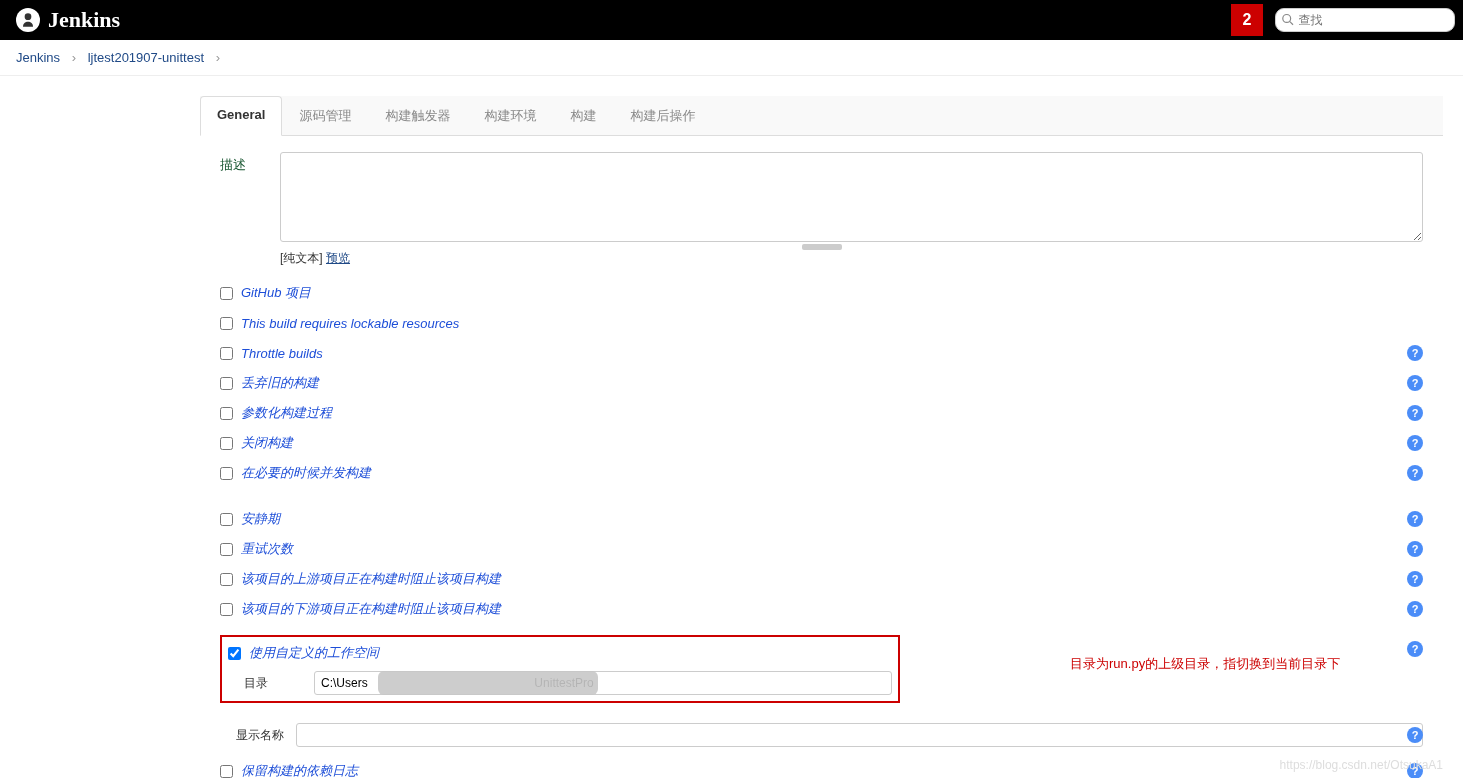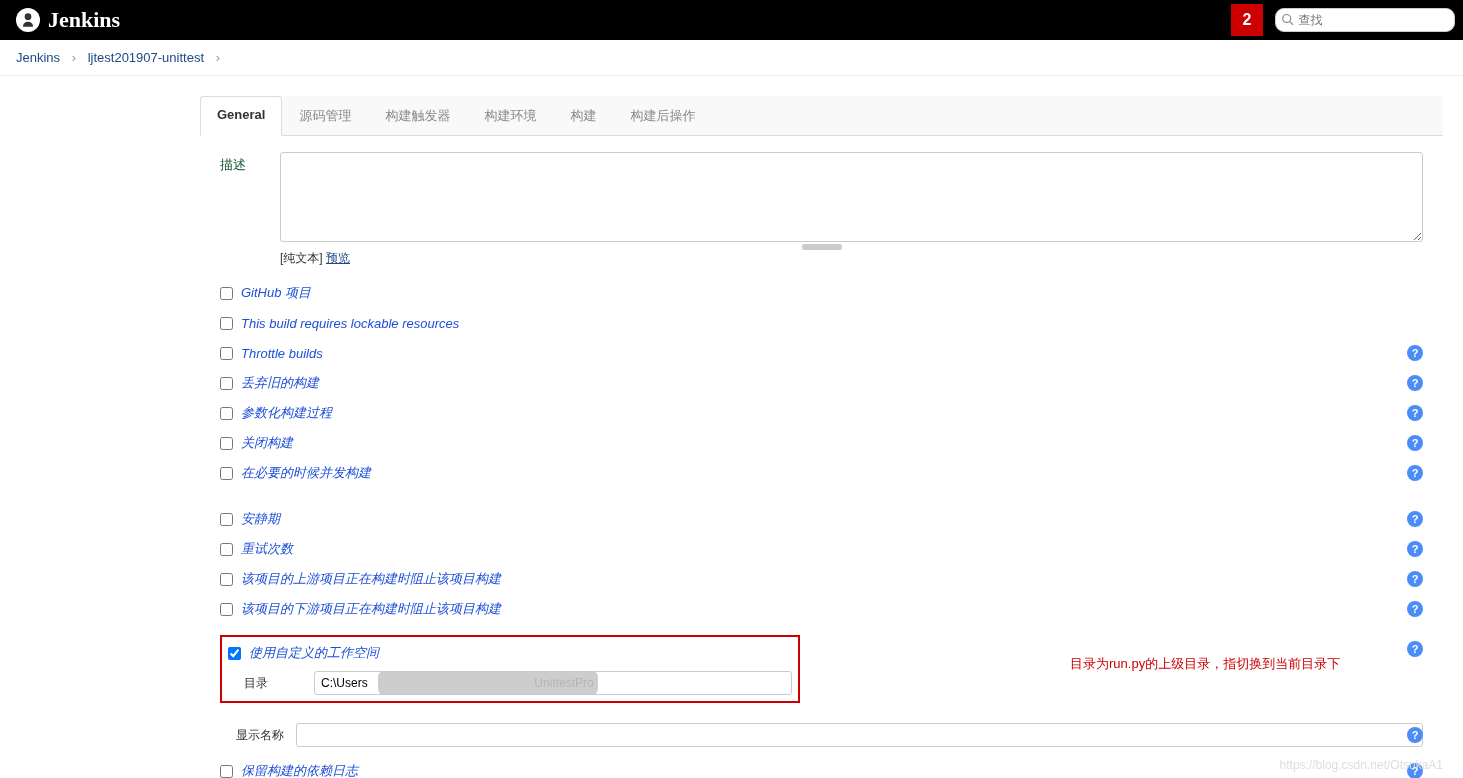--- a/index.html
+++ b/index.html
@@ -33,21 +33,21 @@
     .hint-row .bracket { color: #333; text-align: center; }
     .hint-row a { color: #204a87; text-decoration: underline; }
     
     .checkbox-row { display: flex; align-items: center; margin-bottom: 10px; position: relative; min-height: 20px; }
     .checkbox-row input[type="checkbox"] { margin-right: 8px; }
     .checkbox-row label { font-size: 13px; color: #1d4ed8; font-style: italic; }
     .help-icon { position: absolute; right: 0; width: 16px; height: 16px; background: #4b8df8; border-radius: 50%; color: #fff; display: flex; align-items: center; justify-content: center; font-size: 11px; font-weight: bold; cursor: pointer; }
     
     .spacer { height: 16px; }
     
-    .highlighted-box { border: 2px solid #cc0000; padding: 6px; margin: 16px 0; position: relative; width: 580px; }
+    .highlighted-box { border: 2px solid #cc0000; padding: 6px; margin: 16px 0; position: relative; width: 680px; }
     .sub-row { display: flex; align-items: center; margin-top: 8px; gap: 20px; }
     .sub-label { width: 50px; font-size: 12px; color: #333; margin-left: 16px; }
     .sub-input { flex: 1; border: 1px solid #ccc; border-radius: 3px; padding: 4px 6px; font-size: 12px; height: 24px; }
     .annotation { position: absolute; left: 850px; top: 20px; color: #cc0000; font-size: 13px; white-space: nowrap; }
     .blurred-overlay { position: absolute; left: 150px; top: 0; width: 220px; height: 24px; background: rgba(200,200,200,0.9); border-radius: 6px; }
     
     .display-name-row { display: flex; align-items: center; margin-top: 20px; position: relative; }
     .display-name-label { width: 60px; font-size: 12px; color: #333; margin-left: 16px; }
     .display-name-input { flex: 1; border: 1px solid #ccc; border-radius: 3px; padding: 4px 6px; font-size: 12px; height: 24px; }
     

